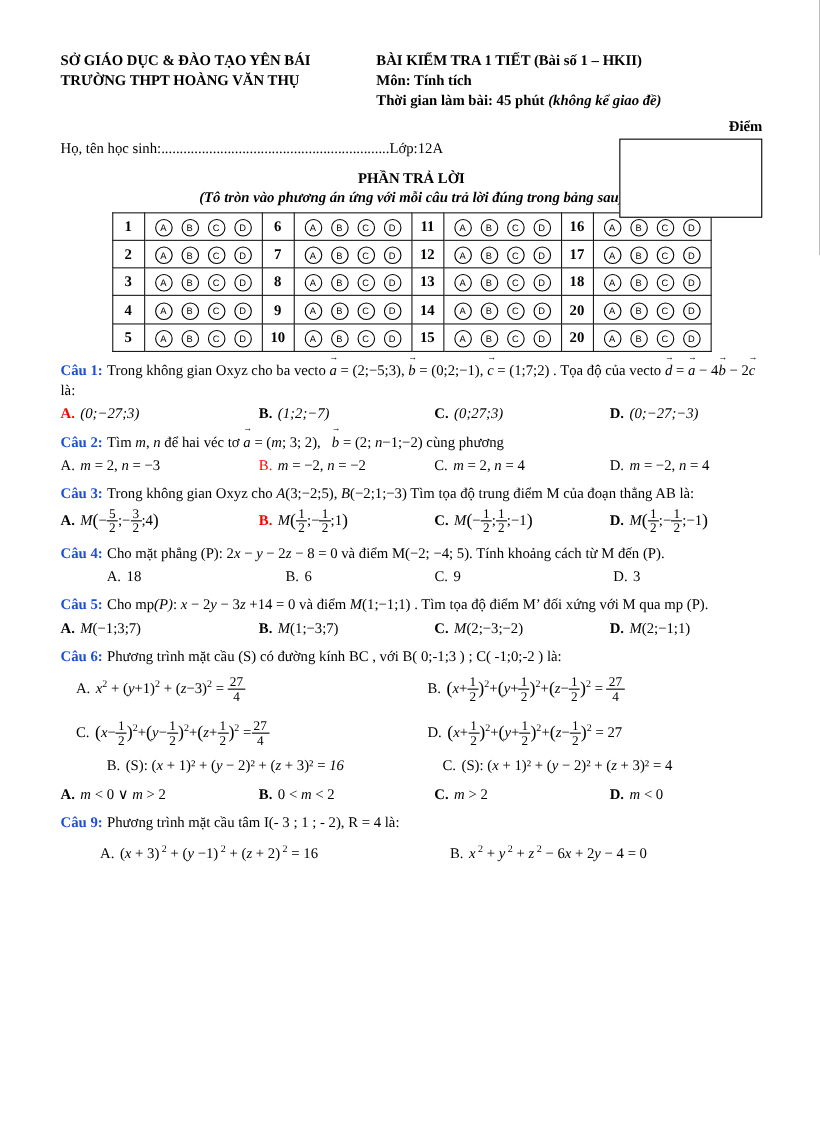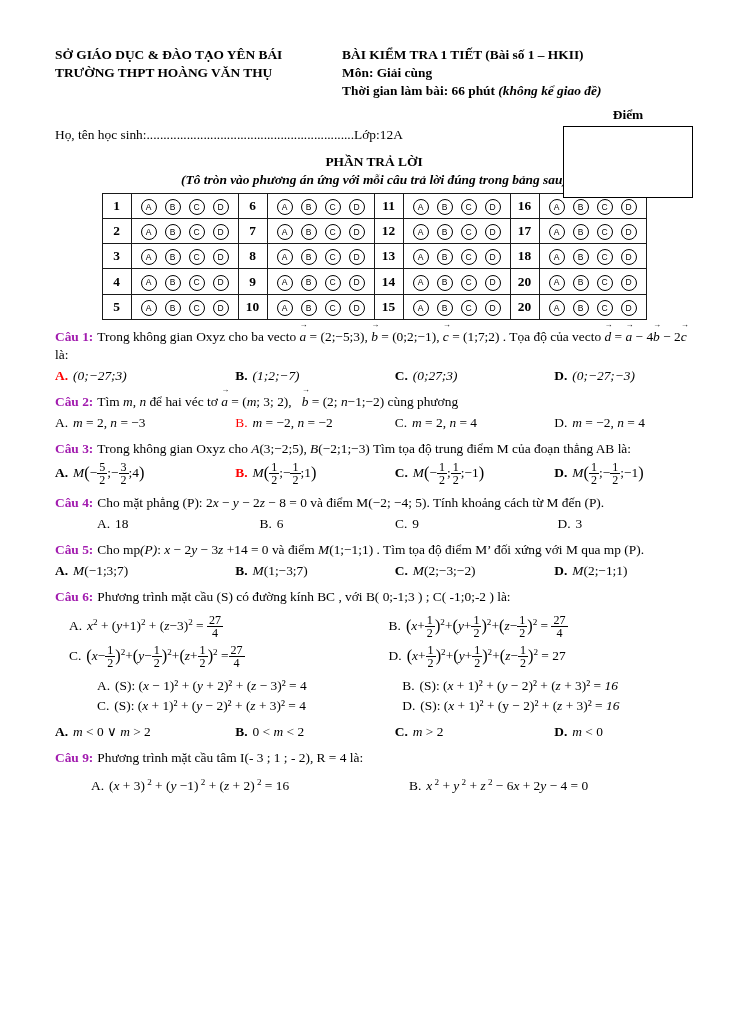--- a/index.html
+++ b/index.html
@@ -8,42 +8,42 @@
     margin:0 auto;background:#ffffff;color:#000;
     padding:46px 52px 16px 55px;
     font-family:"Liberation Serif","DejaVu Serif",serif;
     font-size:13.4px;line-height:1.34;overflow:hidden;
   }
   .header{display:flex;font-weight:bold;}
   .h-left{width:45%;}
   .h-right{width:55%;text-align:left;}
   .bi{font-style:italic;}
   .score{position:absolute;top:106px;right:52px;width:130px;text-align:center;}
-  .score-label{font-weight:bold;}
+  .score-label{font-weight:bold;text-align:right;}
   .score-rect{border:1px solid #000;height:70px;margin-top:2px;background:#fff;}
   .student{margin-top:26px;}
   .ans-title{text-align:center;font-weight:bold;margin-top:9px;}
   .ans-sub{text-align:center;font-weight:bold;font-style:italic;}
   table.ans-table{border-collapse:collapse;margin:4px auto 8px auto;}
   table.ans-table td{border:1px solid #1a1a1a;padding:3px 5px;}
   td.num-cell{font-weight:bold;text-align:center;min-width:18px;}
   td.bub-cell{white-space:nowrap;padding:3px 9px;}
   .bubble{
     display:inline-flex;width:14px;height:14px;border:1px solid #000;border-radius:50%;
     align-items:center;justify-content:center;
     font-family:"Liberation Sans","DejaVu Sans",sans-serif;font-size:8.5px;line-height:1;
     margin:0 4px;background:#fff;cursor:pointer;
   }
   #questions{margin-top:4px;}
   .question{margin-top:8px;}
-  .qlabel{color:#a21caf;font-weight:bold;margin-right:4px;}
+  .qlabel{color:#1d4ed8;font-weight:bold;margin-right:4px;}
   .opts{display:grid;margin-top:3px;}
   .cols4{grid-template-columns:1.3fr 1.15fr 1.15fr 1fr;}
   .cols4-indent{grid-template-columns:1.2fr 1fr 1.2fr 1fr;padding-left:42px;}
-  .grid2{grid-template-columns:1.05fr 1fr;padding-left:14px;row-gap:4px;margin-top:8px;}
+  .grid2{grid-template-columns:1.05fr 1fr;padding-left:14px;row-gap:14px;margin-top:8px;}
   .grid2-indent{grid-template-columns:1.05fr 1fr;padding-left:42px;row-gap:2px;}
   .cols2{grid-template-columns:1.12fr 1fr;padding-left:36px;margin-top:8px;}
   .optlabel{margin-right:5px;}
   .optlabel.b{font-weight:bold;}
   .optlabel.red{color:#ff0000;}
   sup{font-size:0.68em;}
   .fr{display:inline-block;vertical-align:middle;text-align:center;line-height:1.02;font-size:0.9em;}
   .fr .n{display:block;border-bottom:1px solid #000;padding:0 2px;}
   .fr .d{display:block;padding:0 2px;}
   .vec{font-style:italic;display:inline-block;position:relative;}
@@ -55,22 +55,22 @@
 
 <div class="page">
 
   <div class="header">
     <div class="h-left">
       <div>SỞ GIÁO DỤC &amp; ĐÀO TẠO YÊN BÁI</div>
       <div>TRƯỜNG THPT HOÀNG VĂN THỤ</div>
     </div>
     <div class="h-right">
       <div>BÀI KIỂM TRA 1 TIẾT (Bài số 1 – HKII)</div>
-      <div>Môn: Giải cùng</div>
-      <div><span>Thời gian làm bài: 66 phút </span><span class="bi">(không kể giao đề)</span></div>
+      <div>Môn: Tính tích</div>
+      <div><span>Thời gian làm bài: 45 phút </span><span class="bi">(không kể giao đề)</span></div>
     </div>
   </div>
 
   <div class="score">
     <div class="score-label">Điểm</div>
     <div class="score-rect"></div>
   </div>
 
   <div class="student">
     <span>Họ, tên học sinh:</span><span>..............................................................</span><span>Lớp:12A</span>
@@ -184,24 +184,22 @@
         <div class="qline"><span class="qlabel">Câu 6:</span><span class="qbody">Phương trình mặt cầu (S) có đường kính  BC , với B( 0;-1;3 ) ; C( -1;0;-2 ) là:</span></div>
         <div class="opts grid2">
           <span class="opt"><span class="optlabel">A.</span><span class="opttext"><i>x</i><sup>2</sup> + (<i>y</i>+1)<sup>2</sup> + (<i>z</i>−3)<sup>2</sup>  = <span class="fr"><span class="n">27</span><span class="d">4</span></span></span></span>
           <span class="opt"><span class="optlabel">B.</span><span class="opttext"><span class="par">(</span><i>x</i>+<span class="fr"><span class="n">1</span><span class="d">2</span></span><span class="par">)</span><sup>2</sup>+<span class="par">(</span><i>y</i>+<span class="fr"><span class="n">1</span><span class="d">2</span></span><span class="par">)</span><sup>2</sup>+<span class="par">(</span><i>z</i>−<span class="fr"><span class="n">1</span><span class="d">2</span></span><span class="par">)</span><sup>2</sup> = <span class="fr"><span class="n">27</span><span class="d">4</span></span></span></span>
           <span class="opt"><span class="optlabel">C.</span><span class="opttext"><span class="par">(</span><i>x</i>−<span class="fr"><span class="n">1</span><span class="d">2</span></span><span class="par">)</span><sup>2</sup>+<span class="par">(</span><i>y</i>−<span class="fr"><span class="n">1</span><span class="d">2</span></span><span class="par">)</span><sup>2</sup>+<span class="par">(</span><i>z</i>+<span class="fr"><span class="n">1</span><span class="d">2</span></span><span class="par">)</span><sup>2</sup> =<span class="fr"><span class="n">27</span><span class="d">4</span></span></span></span>
           <span class="opt"><span class="optlabel">D.</span><span class="opttext"><span class="par">(</span><i>x</i>+<span class="fr"><span class="n">1</span><span class="d">2</span></span><span class="par">)</span><sup>2</sup>+<span class="par">(</span><i>y</i>+<span class="fr"><span class="n">1</span><span class="d">2</span></span><span class="par">)</span><sup>2</sup>+<span class="par">(</span><i>z</i>−<span class="fr"><span class="n">1</span><span class="d">2</span></span><span class="par">)</span><sup>2</sup> = 27</span></span>
         </div>
       </div>
       <div class="question">
         <div class="opts grid2-indent">
-          <span class="opt"><span class="optlabel">A.</span><span class="opttext">(S): (<i>x</i> − 1)² + (<i>y</i> + 2)² + (<i>z</i> − 3)² = 4</span></span>
           <span class="opt"><span class="optlabel">B.</span><span class="opttext">(S): (<i>x</i> + 1)² + (<i>y</i> − 2)² + (<i>z</i> + 3)² = <i>16</i></span></span>
           <span class="opt"><span class="optlabel">C.</span><span class="opttext">(S): (<i>x</i> + 1)² + (<i>y</i> − 2)² + (<i>z</i> + 3)² = 4</span></span>
-          <span class="opt"><span class="optlabel">D.</span><span class="opttext">(S): (<i>x</i> + 1)² + (y − 2)² + (<i>z</i> + 3)² = <i>16</i></span></span>
         </div>
       </div>
       <div class="question">
         <div class="opts cols4">
           <span class="opt"><span class="optlabel b">A.</span><span class="opttext"><i>m</i> &lt; 0  ∨  <i>m</i> &gt; 2</span></span>
           <span class="opt"><span class="optlabel b">B.</span><span class="opttext">0 &lt; <i>m</i> &lt; 2</span></span>
           <span class="opt"><span class="optlabel b">C.</span><span class="opttext"><i>m</i> &gt; 2</span></span>
           <span class="opt"><span class="optlabel b">D.</span><span class="opttext"><i>m</i> &lt; 0</span></span>
         </div>
       </div>

